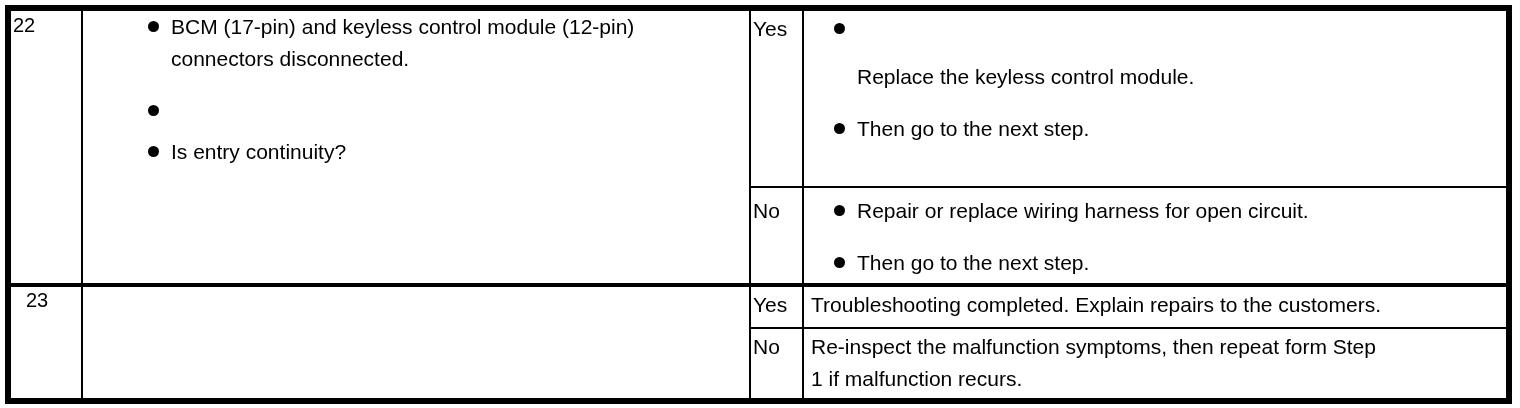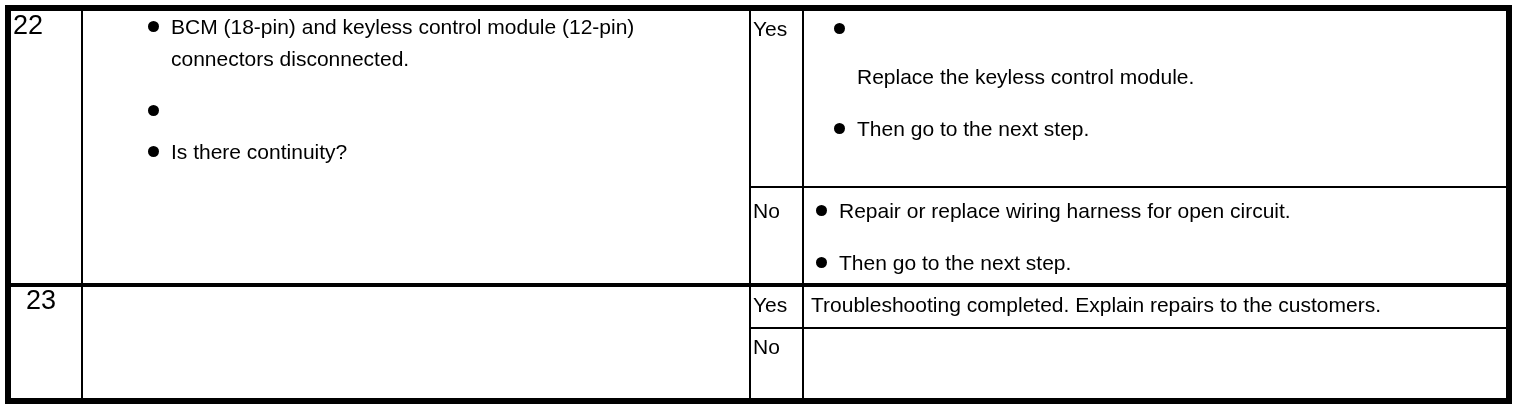--- a/index.html
+++ b/index.html
@@ -19,21 +19,21 @@
     left: 5px; top: 5px;
     width: 1507px; height: 399px;
     border: 6px solid #000000;
     background: #ffffff;
   }
   .vl { position: absolute; top: 0; width: 2px; height: 387px; background: #000000; }
   .hl { position: absolute; background: #000000; }
 
   .step-num {
     position: absolute;
-    font-size: 27px;
+    font-size: 20px;
     line-height: 26px;
     white-space: pre;
   }
   .ans {
     position: absolute;
     line-height: 32px;
     white-space: pre;
   }
   .bullets {
     position: absolute;
@@ -65,64 +65,66 @@
     <div class="vl" style="left:791px;"></div>
     <div class="hl" style="top:175px;left:738px;width:757px;height:2px"></div>
     <div class="hl" style="top:272px;left:0;width:1495px;height:4px"></div>
     <div class="hl" style="top:316px;left:738px;width:757px;height:2px"></div>
 
     <div class="step-num" style="left:2px;top:1px">22</div>
 
     <div class="bullets" style="left:137px;top:0;width:600px">
       <div class="bi">
         <span class="dot"></span>
-        <span class="bt">BCM (18-pin) and keyless control module (12-pin)
+        <span class="bt">BCM (17-pin) and keyless control module (12-pin)
 connectors disconnected.</span>
       </div>
       <div class="bi">
         <span class="dot"></span>
       </div>
       <div class="bi">
         <span class="dot"></span>
-        <span class="bt">Is there continuity?</span>
+        <span class="bt">Is entry continuity?</span>
       </div>
     </div>
 
     <div class="ans" style="left:742px;top:2px">Yes</div>
 
     <div class="bullets" style="left:823px;top:2px;width:660px">
       <div class="bi">
         <span class="dot"></span>
         <span class="btcol">
           <span class="bt">Replace the keyless control module.</span>
         </span>
       </div>
       <div class="bi">
         <span class="dot"></span>
         <span class="bt">Then go to the next step.</span>
       </div>
     </div>
 
     <div class="ans" style="left:742px;top:184px">No</div>
 
-    <div class="bullets" style="left:805px;top:184px;width:660px">
+    <div class="bullets" style="left:823px;top:184px;width:660px">
       <div class="bi">
         <span class="dot"></span>
         <span class="bt">Repair or replace wiring harness for open circuit.</span>
       </div>
       <div class="bi">
         <span class="dot"></span>
         <span class="bt">Then go to the next step.</span>
       </div>
     </div>
 
     <div class="step-num" style="left:15px;top:276px">23</div>
 
 
     <div class="ans" style="left:742px;top:278px">Yes</div>
 
     <div class="txt" style="left:800px;top:278px;width:695px">Troubleshooting completed. Explain repairs to the customers.</div>
 
     <div class="ans" style="left:742px;top:320px">No</div>
 
+    <div class="txt" style="left:800px;top:320px;width:695px">Re-inspect the malfunction symptoms, then repeat form Step
+1 if malfunction recurs.</div>
 
   </div>
 </div>
 
 </body></html>

